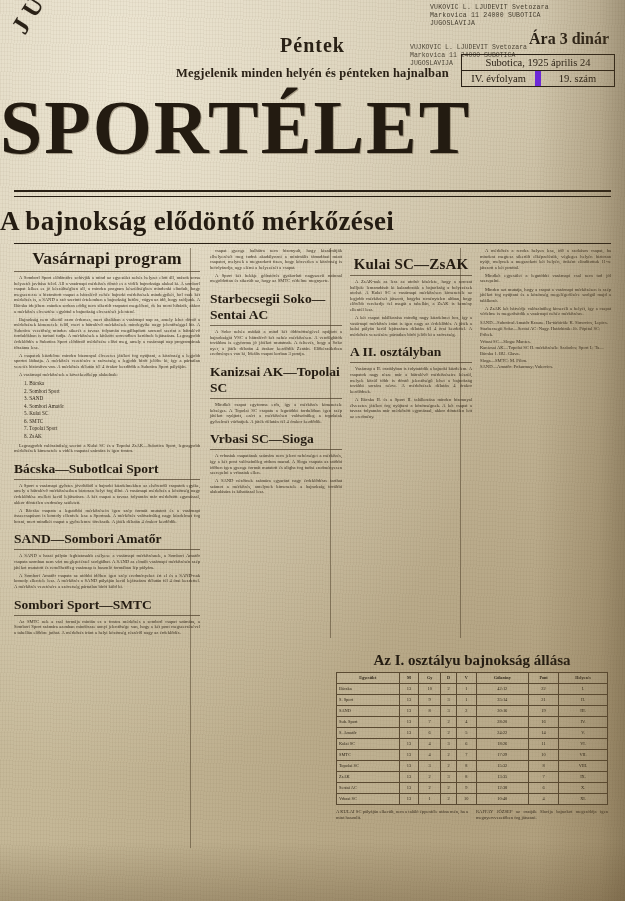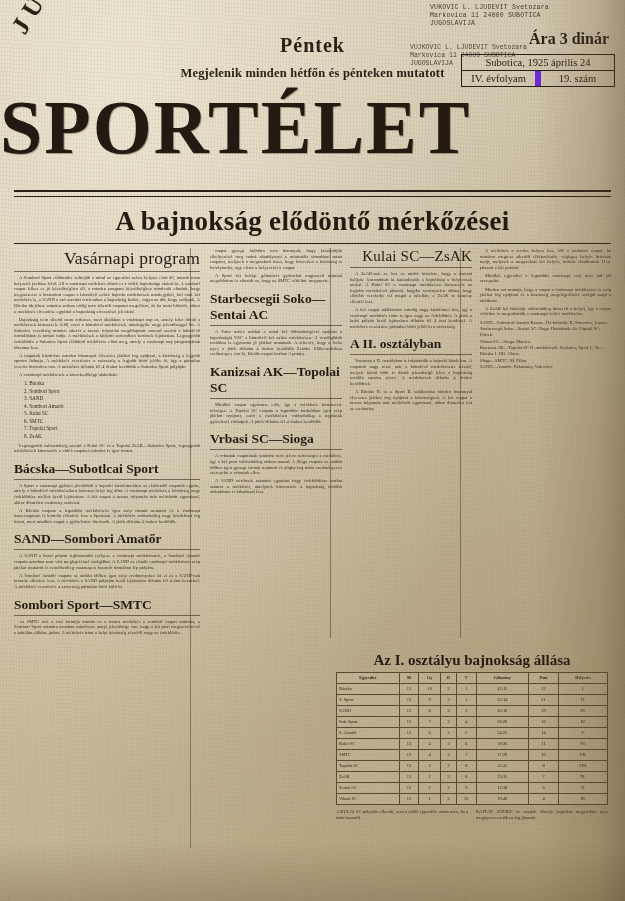--- a/index.html
+++ b/index.html
@@ -87,40 +87,40 @@
     color:#231b11;
     text-shadow:1px 1px 0 rgba(60,45,25,.35);
   }
   .rule{
     position:absolute;left:14px;width:597px;background:#2a2116;
   }
   .rule.r1{top:190px;height:2px;}
   .rule.r2{top:196px;height:1px;}
 
   .headline{
-    position:absolute;left:0;top:206px;width:625px;text-align:center;
+    position:absolute;left:0;top:206px;width:625px;
     font-size:27px;font-weight:bold;letter-spacing:.3px;color:#241c12;
   }
   .rule.r3{top:243px;height:1px;}
 
   
   .cols{position:absolute;left:14px;top:248px;width:597px;height:640px;}
   .col{position:absolute;top:0;}
   .col.c1{left:0;width:186px;}
   .col.c2{left:196px;width:132px;}
-  .col.c3{left:336px;width:122px;}
+  .col.c3{left:336px;width:122px;margin-top:8px;}
   .col.c4{left:466px;width:131px;}
 
   .vline{position:absolute;top:248px;width:1px;background:#51422c;opacity:.55;}
   .vline.v1{left:190px;height:600px;}
   .vline.v2{left:330px;height:390px;}
   .vline.v3{left:460px;height:390px;}
 
   h2.sec{
-    font-size:17.5px;font-weight:normal;text-align:right;margin:0 0 2px 0;
+    font-size:17.5px;font-weight:bold;text-align:center;margin:0 0 2px 0;
     letter-spacing:.2px;color:#241c12;
   }
   h3.sub{
     font-size:13.5px;font-weight:bold;text-align:left;margin:7px 0 2px 0;color:#241c12;
   }
   .secline{height:1px;background:#4a3c28;opacity:.7;margin:1px 0 3px 0;}
   .body{
     font-size:4.6px;line-height:5.6px;text-align:justify;
     color:#3a2f20;
     -webkit-hyphens:auto;hyphens:auto;
@@ -165,21 +165,21 @@
 24000 SUBOTICA
 JUGOSLAVIJA</div>
   <div class="stamp2">VUJKOVIC L. LJUDEVIT
 Svetozara Markovica 11
 24000 SUBOTICA
 JUGOSLAVIJA</div>
 
   <div class="jugo">JUGOSZLÁV</div>
 
   <div class="penttop">Péntek</div>
-  <div class="subline">Megjelenik minden hétfőn és pénteken mutatott</div>
+  <div class="subline">Megjelenik minden helyén és pénteken hajnalban</div>
   <div class="price">Ára 3 dinár</div>
 
   <div class="issuebox">
     <div class="r1">Subotica, 1925 április 24</div>
     <div class="r2">
       <div>IV. évfolyam</div>
       <div>19. szám</div>
     </div>
   </div>
 

